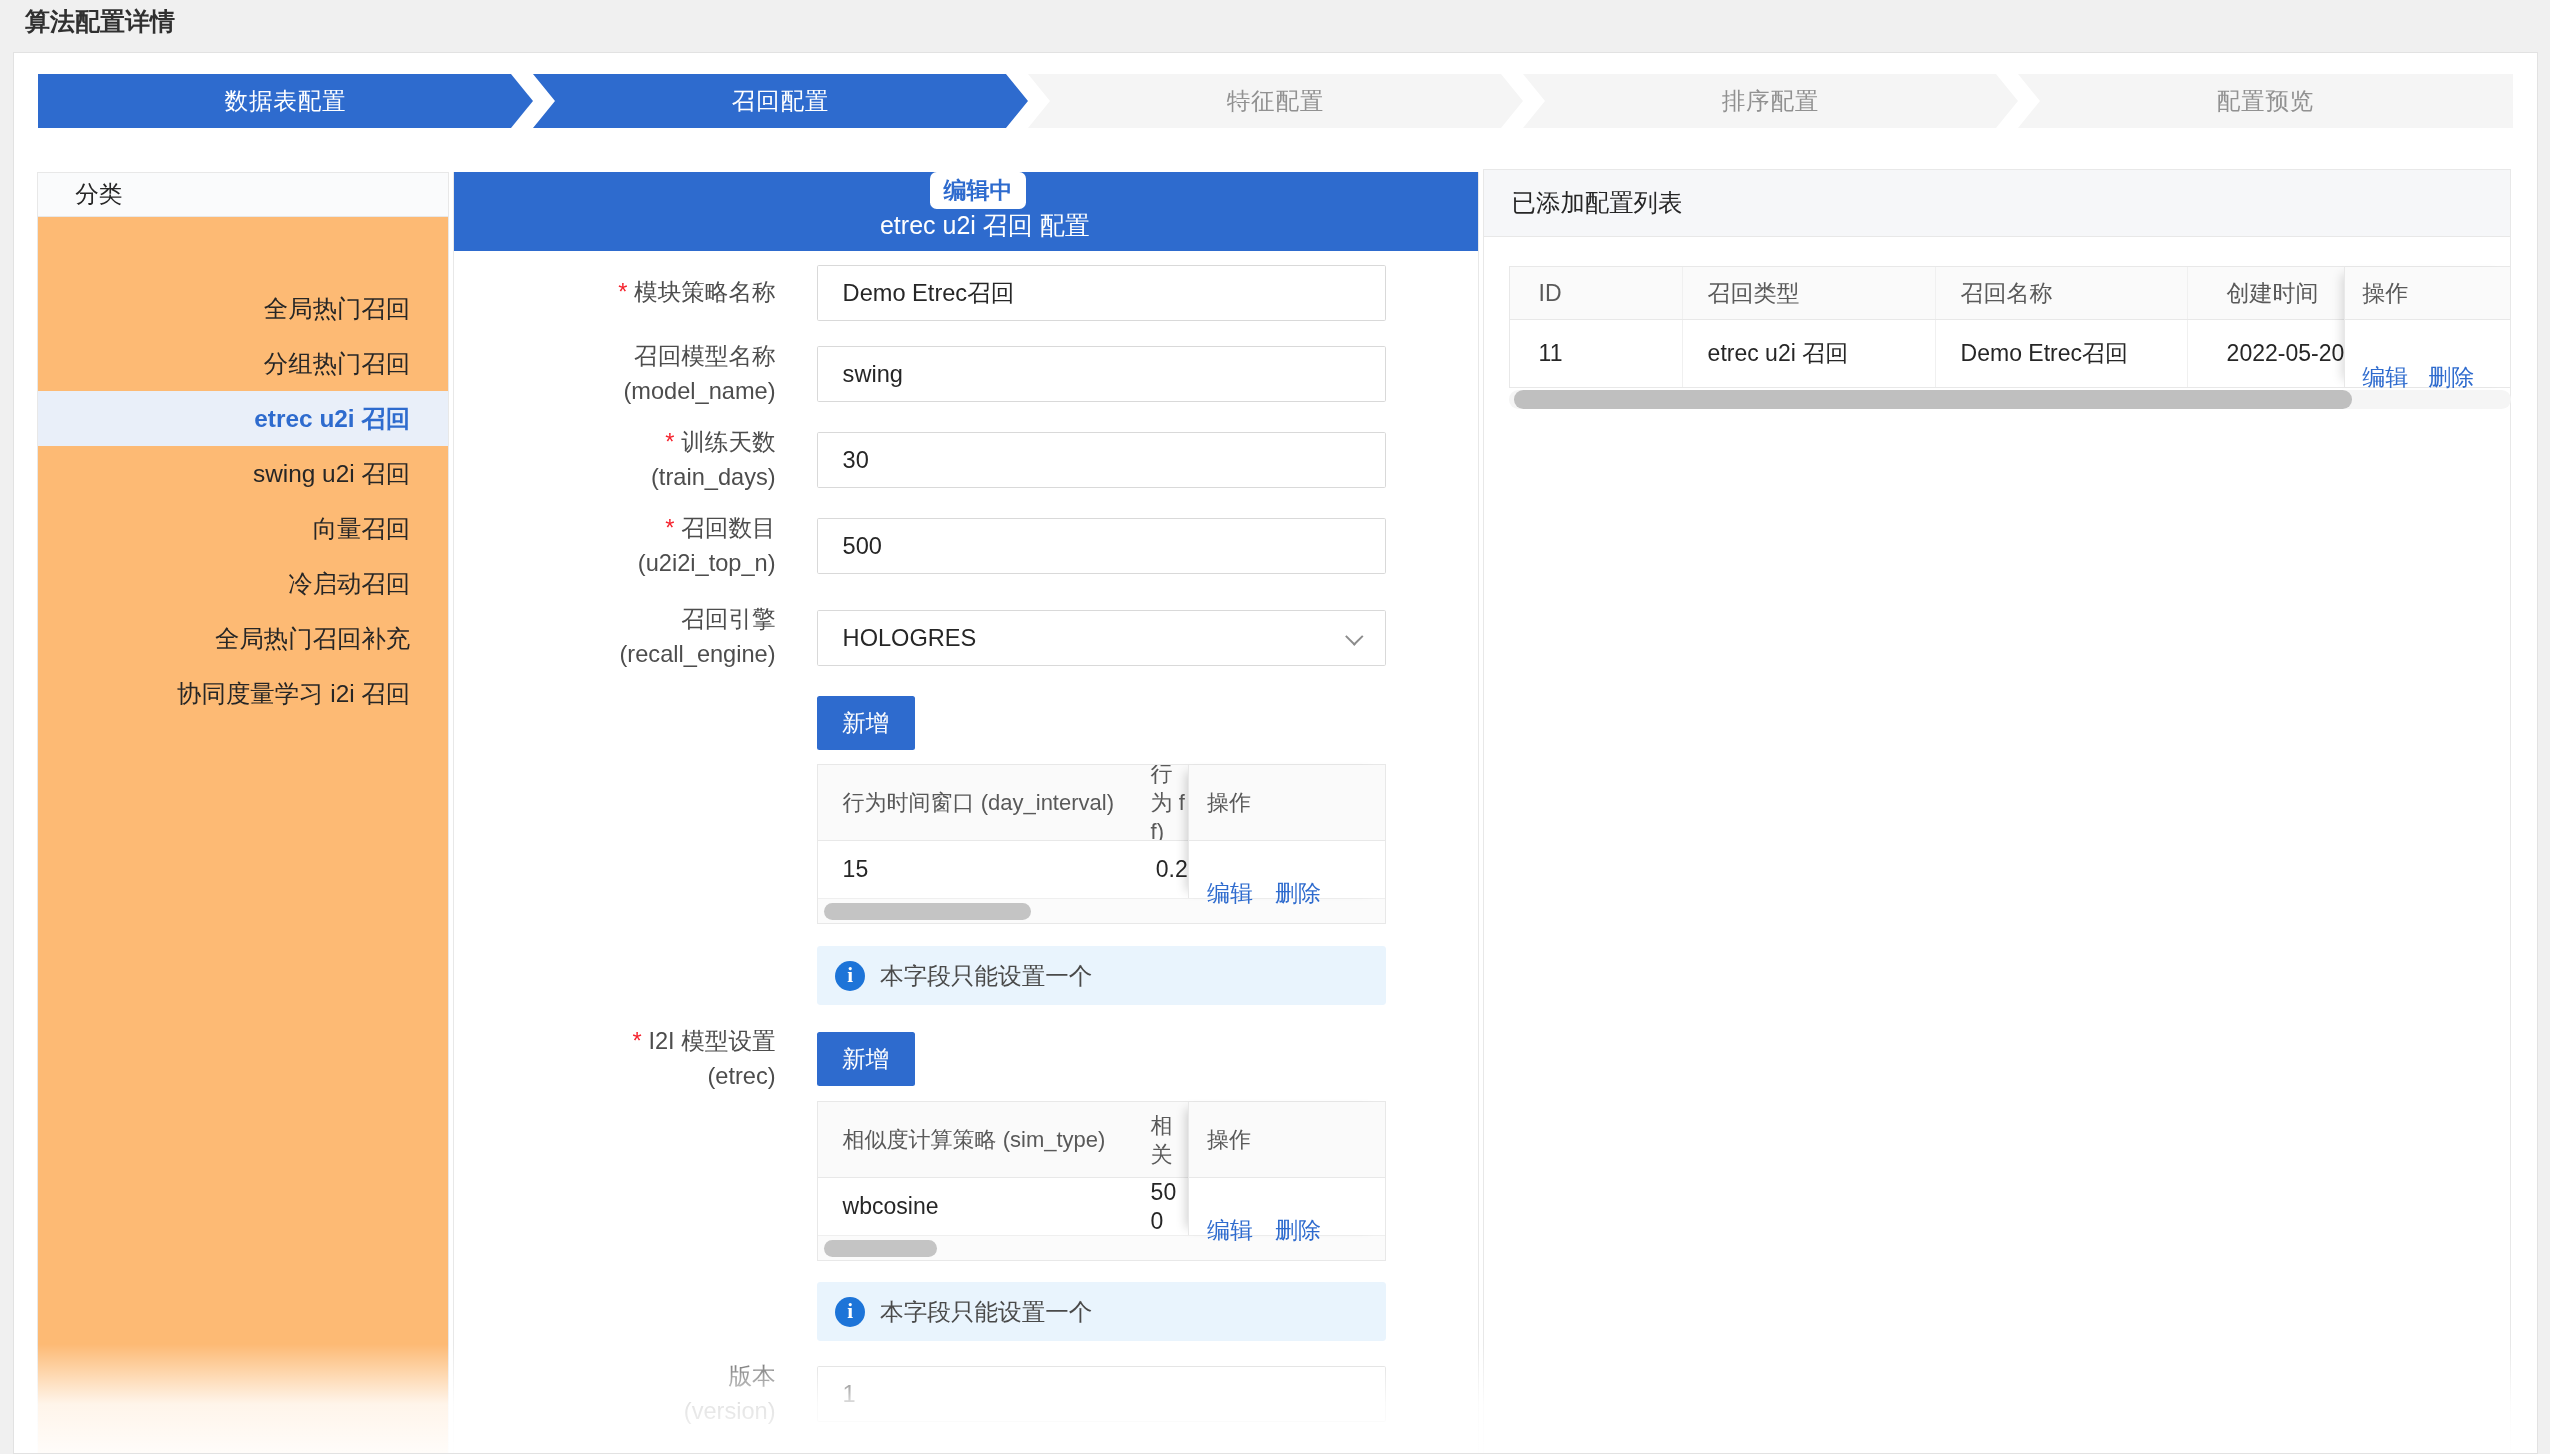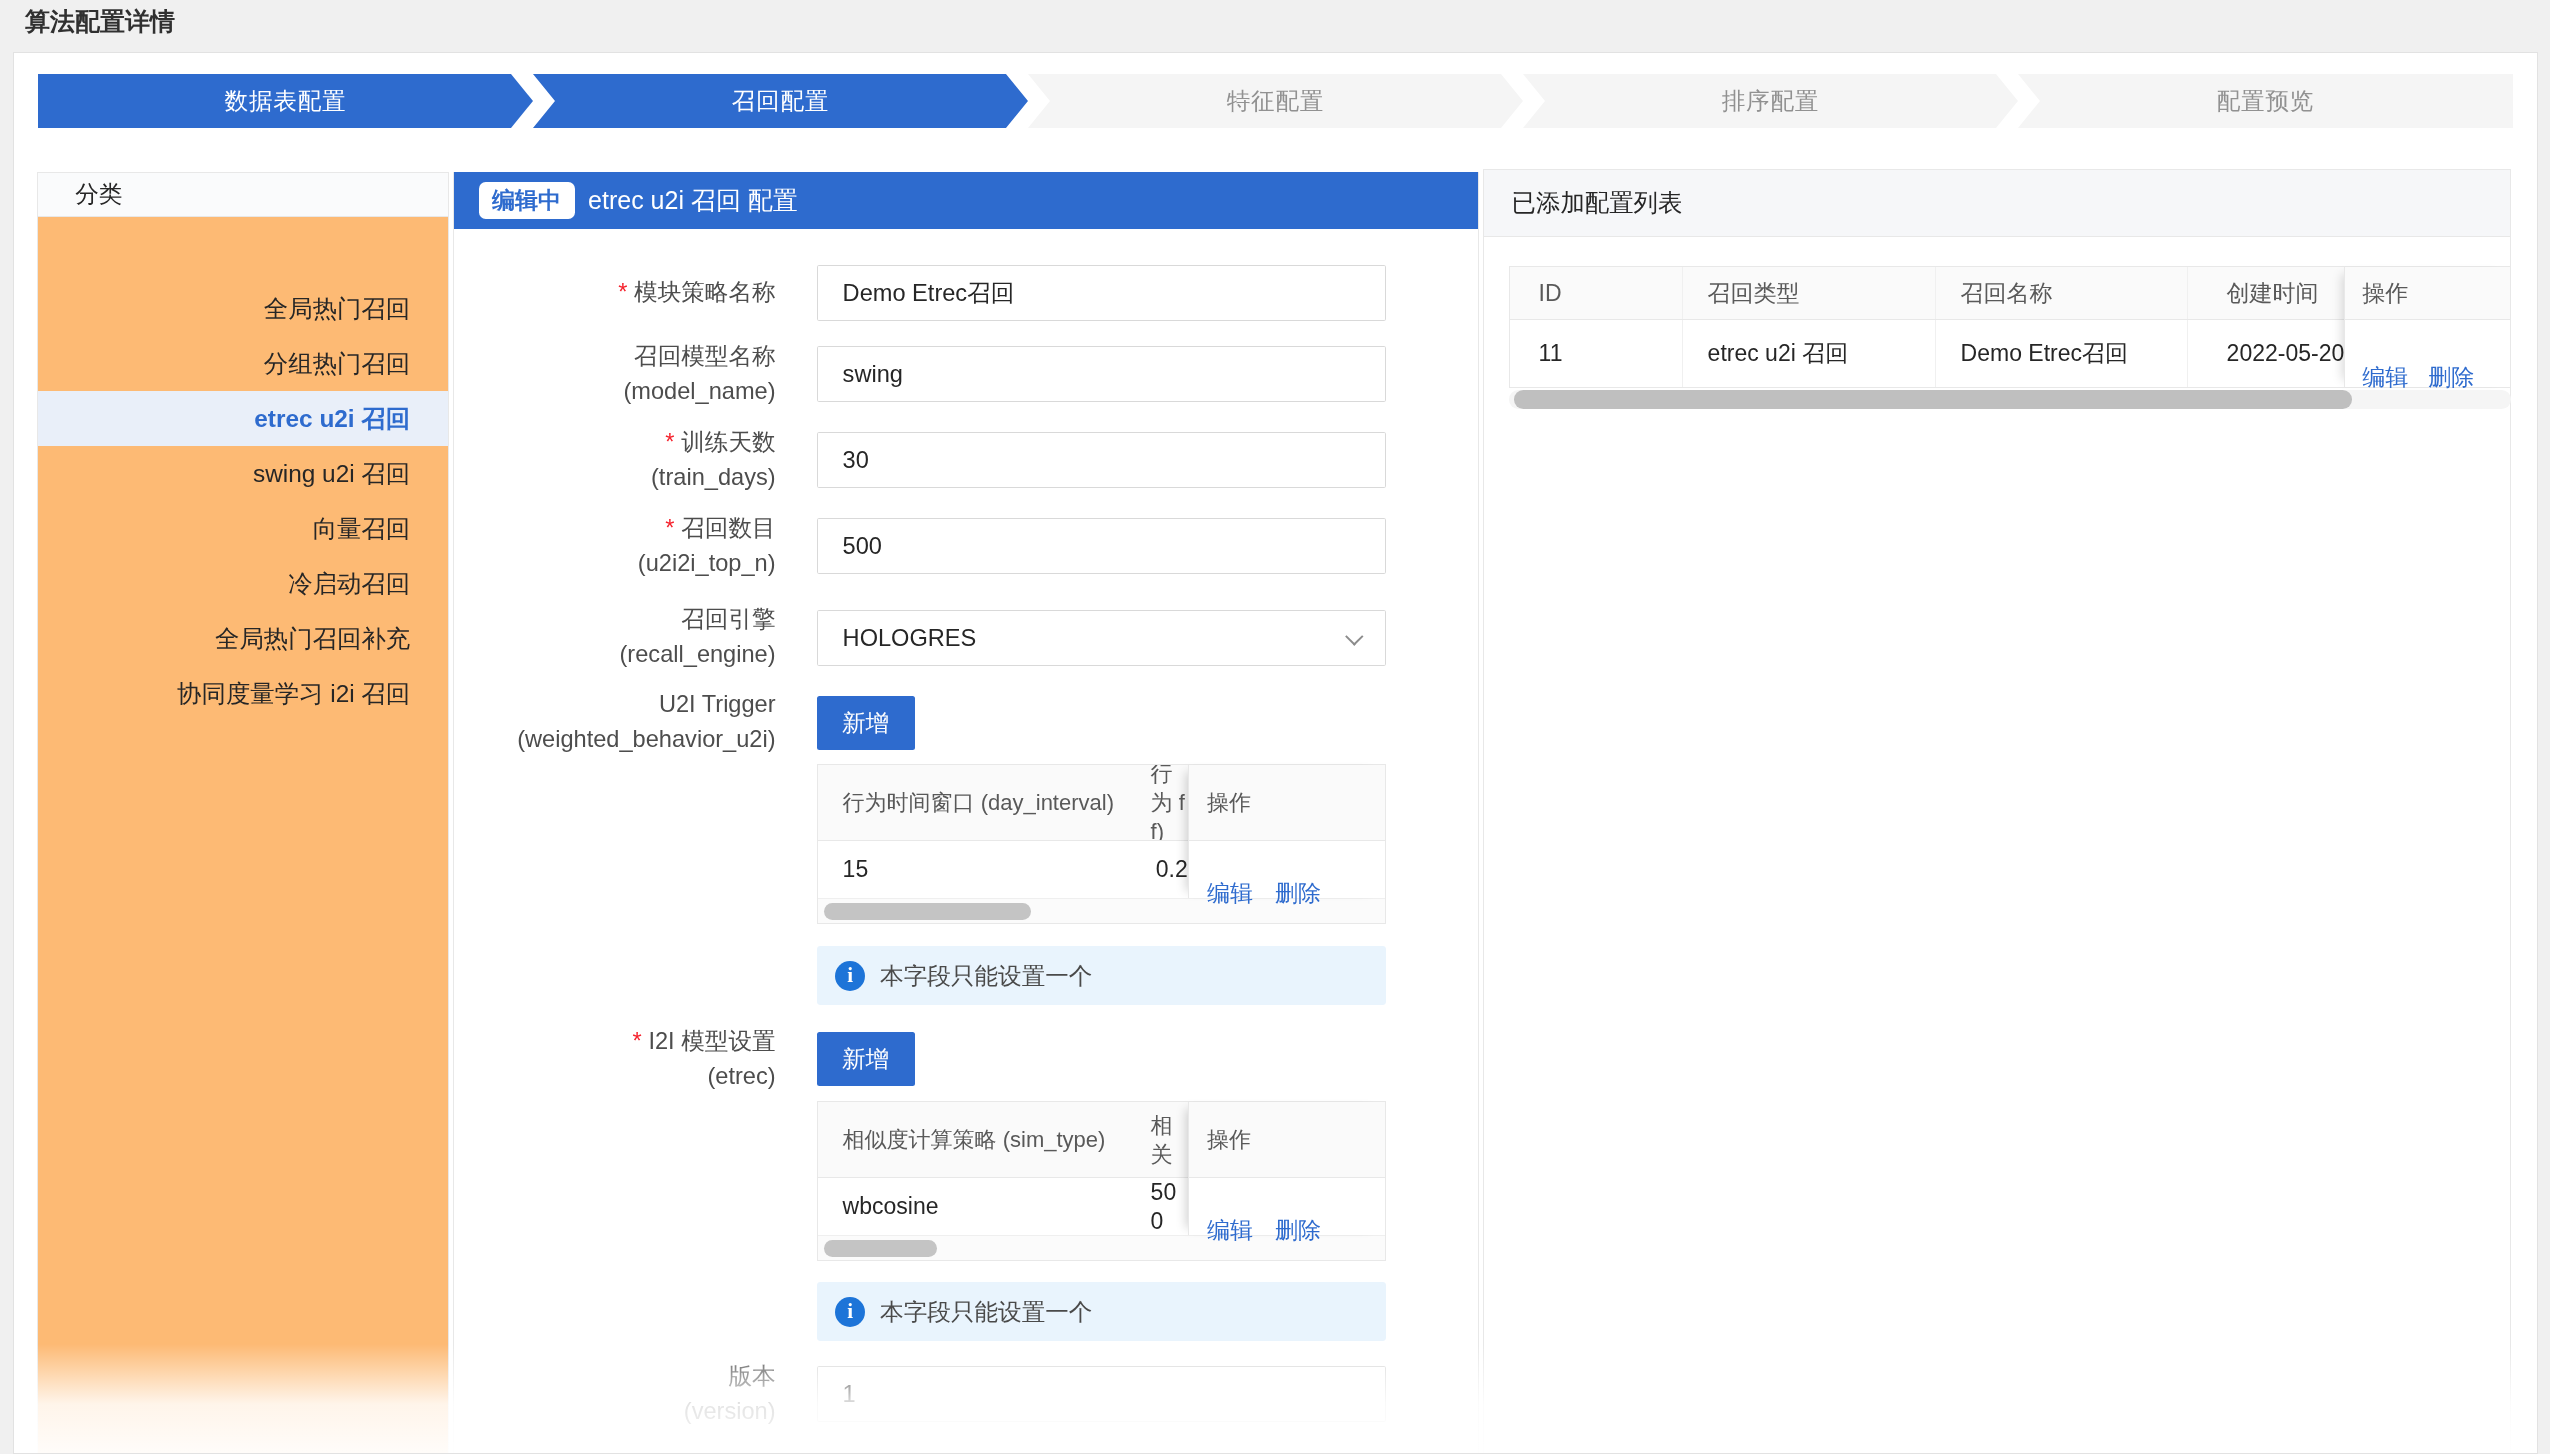--- a/index.html
+++ b/index.html
@@ -30,22 +30,22 @@
   .sidebar{position:absolute;left:23.6px;top:119px;width:412px;height:1283px;border:0.8px solid var(--border);background:#fdba74;}
   .side-header{height:44px;line-height:42px;background:#fafbfc;border-bottom:0.8px solid var(--border);
                padding-left:37px;font-size:23.6px;color:#262626;}
   .side-list{padding-top:64px;}
   .side-item{height:55px;line-height:55px;text-align:right;padding-right:38px;font-size:24.4px;color:#262626;cursor:pointer;}
   .side-item.selected{background:#e9eff9;color:var(--primary);font-weight:700;}
 
   
   .main{position:absolute;left:439px;top:119px;width:1026px;height:1283px;background:#fff;
         border:0.8px solid var(--border);border-top:none;}
-  .main-header{position:absolute;left:0;top:0;right:0;height:57px;background:var(--primary);
-               display:flex;align-items:center;padding-left:25px;}
+  .main-header{position:absolute;left:0;top:0;right:0;height:79px;background:var(--primary);
+               display:flex;align-items:center;padding-left:25px;flex-direction:column;}
   .badge{background:#fff;color:var(--primary);border-radius:6.7px;height:37px;line-height:37px;
          padding:0 13.5px;font-size:23px;font-weight:700;}
   .main-title{color:#fff;font-size:25px;margin-left:13.5px;}
 
   .lbl{position:absolute;left:0;width:322px;text-align:right;font-size:23.6px;color:#4d4d4d;
        line-height:35px;transform:translateY(-50%);}
   .req{color:#f5222d;margin-right:6.7px;}
   .inp{position:absolute;left:363px;width:569px;height:56px;border:0.8px solid var(--input-border);
        border-radius:1.7px;background:#fff;display:flex;align-items:center;padding-left:25px;
        font-size:23.6px;color:#262626;}
@@ -161,24 +161,20 @@
 
     <div class="lbl" style="top:465px">
       <div>召回引擎</div>
         <div>(recall_engine)</div>
     </div>
     <div class="inp" style="top:438px">
       <span>HOLOGRES</span>
       <span class="chev"></span>
     </div>
 
-    <div class="lbl" style="top:550px">
-      <div>U2I Trigger</div>
-        <div>(weighted_behavior_u2i)</div>
-    </div>
     <div class="btn-add" style="top:524px">新增</div>
 
     <div class="mini" style="top:592px">
       <div class="mhead">
         <div class="mc1">行为时间窗口 (day_interval)</div>
         <div class="mc2">行为 ff)</div>
       </div>
       <div class="mrow">
         <div class="mc1">15</div>
         <div class="mc2">0.2</div>

